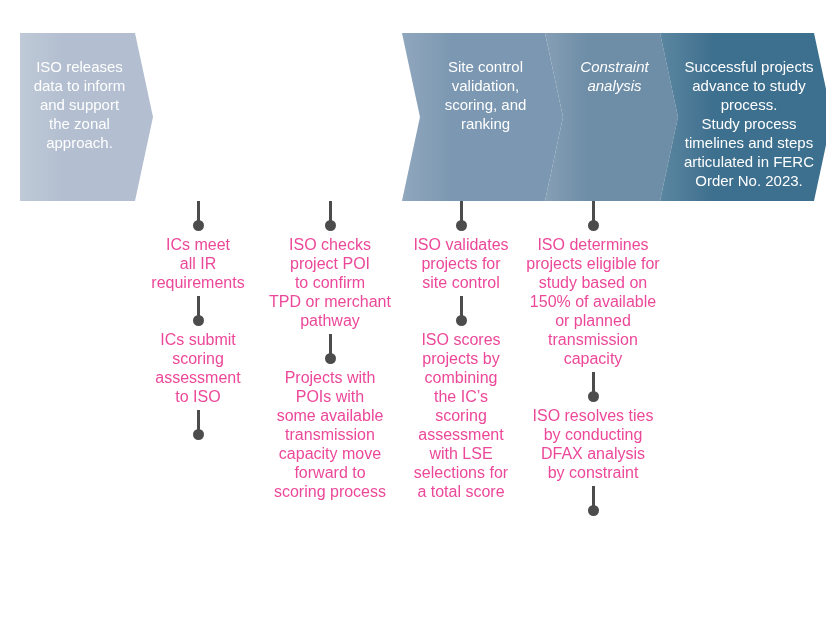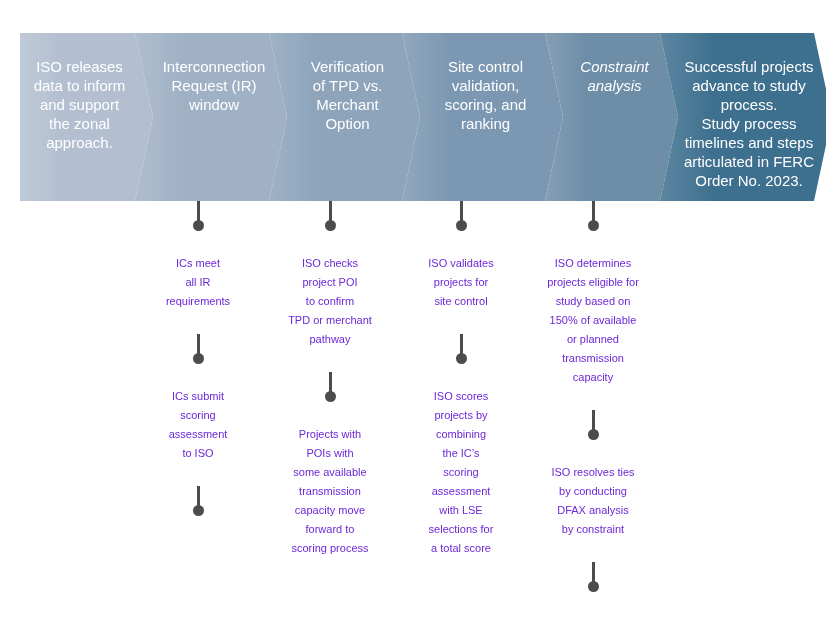--- a/index.html
+++ b/index.html
@@ -77,51 +77,40 @@
     background: #4c4c4c;
   }
   .connector .dot {
     width: 11px;
     height: 11px;
     border-radius: 50%;
     background: #4c4c4c;
     margin-top: -1px;
   }
   .step {
-    margin: 23px 0;
-    color: #6d28d9;
-    font-size: 11px;
+    margin: 4px 0;
+    color: #ec4899;
+    font-size: 16px;
     line-height: 19px;
     text-align: center;
     white-space: pre-line;
   }
 </style>
 </head>
 <body>
 
 <div class="canvas">
 
   <div class="banner">
     <div class="chevron flat-left s1" style="background-color: rgb(179, 191, 208);">
       <div class="chevron-label">ISO releases
 data to inform
 and support
 the zonal
 approach.</div>
-    </div>
-    <div class="chevron notched s2" style="background-color: rgb(160, 177, 197);">
-      <div class="chevron-label">Interconnection
-Request (IR)
-window</div>
-    </div>
-    <div class="chevron notched s3" style="background-color: rgb(141, 164, 187);">
-      <div class="chevron-label">Verification
-of TPD vs.
-Merchant
-Option</div>
     </div>
     <div class="chevron notched s4" style="background-color: rgb(123, 151, 177);">
       <div class="chevron-label">Site control
 validation,
 scoring, and
 ranking</div>
     </div>
     <div class="chevron notched s5" style="background-color: rgb(110, 141, 167);">
       <div class="chevron-label">Constraint
 analysis</div>

